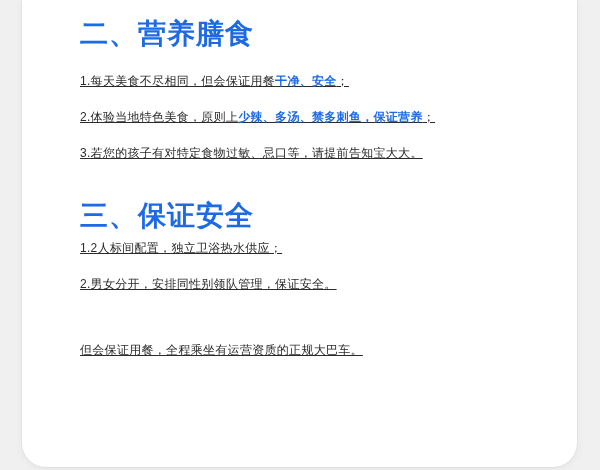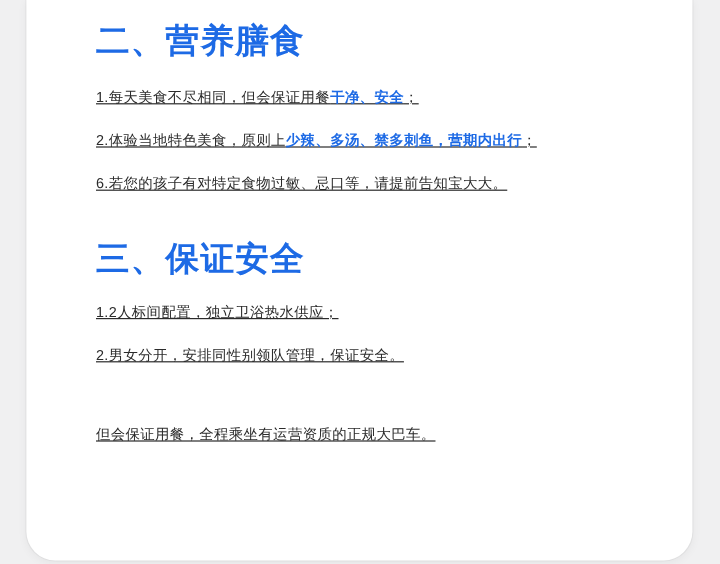--- a/index.html
+++ b/index.html
@@ -49,36 +49,36 @@
     letter-spacing: 0.3px;
     white-space: nowrap;
     text-decoration: underline;
   }
   .hl {
     color: #1d6ae5;
     font-weight: 700;
   }
   .sec-1 .paras { margin-top: 15px; }
   .sec-2 { margin-top: 31px; }
-  .sec-2 .paras { margin-top: 12px; }
+  .sec-2 .paras { }
   .sec-3 { margin-top: 30px; }
   .sec-3 .paras { margin-top: 20px; }
 </style>
 </head>
 <body>
 
 <div class="page">
   <div class="card">
 
     <section class="sec-1">
       <h2 class="section-heading">二、营养膳食</h2>
       <div class="paras">
         <p class="para"><span>1.每天美食不尽相同，但会保证用餐</span><span class="hl">干净、安全</span><span>；</span></p>
-        <p class="para"><span>2.体验当地特色美食，原则上</span><span class="hl">少辣、多汤、禁多刺鱼，营期内出行</span><span>；</span></p>
-        <p class="para"><span>6.若您的孩子有对特定食物过敏、忌口等，请提前告知宝大大。</span></p>
+        <p class="para"><span>2.体验当地特色美食，原则上</span><span class="hl">少辣、多汤、禁多刺鱼，保证营养</span><span>；</span></p>
+        <p class="para"><span>3.若您的孩子有对特定食物过敏、忌口等，请提前告知宝大大。</span></p>
       </div>
     </section>
 
     <section class="sec-2">
       <h2 class="section-heading">三、保证安全</h2>
       <div class="paras">
         <p class="para"><span>1.2人标间配置，独立卫浴热水供应；</span></p>
         <p class="para"><span>2.男女分开，安排同性别领队管理，保证安全。</span></p>
       </div>
     </section>

